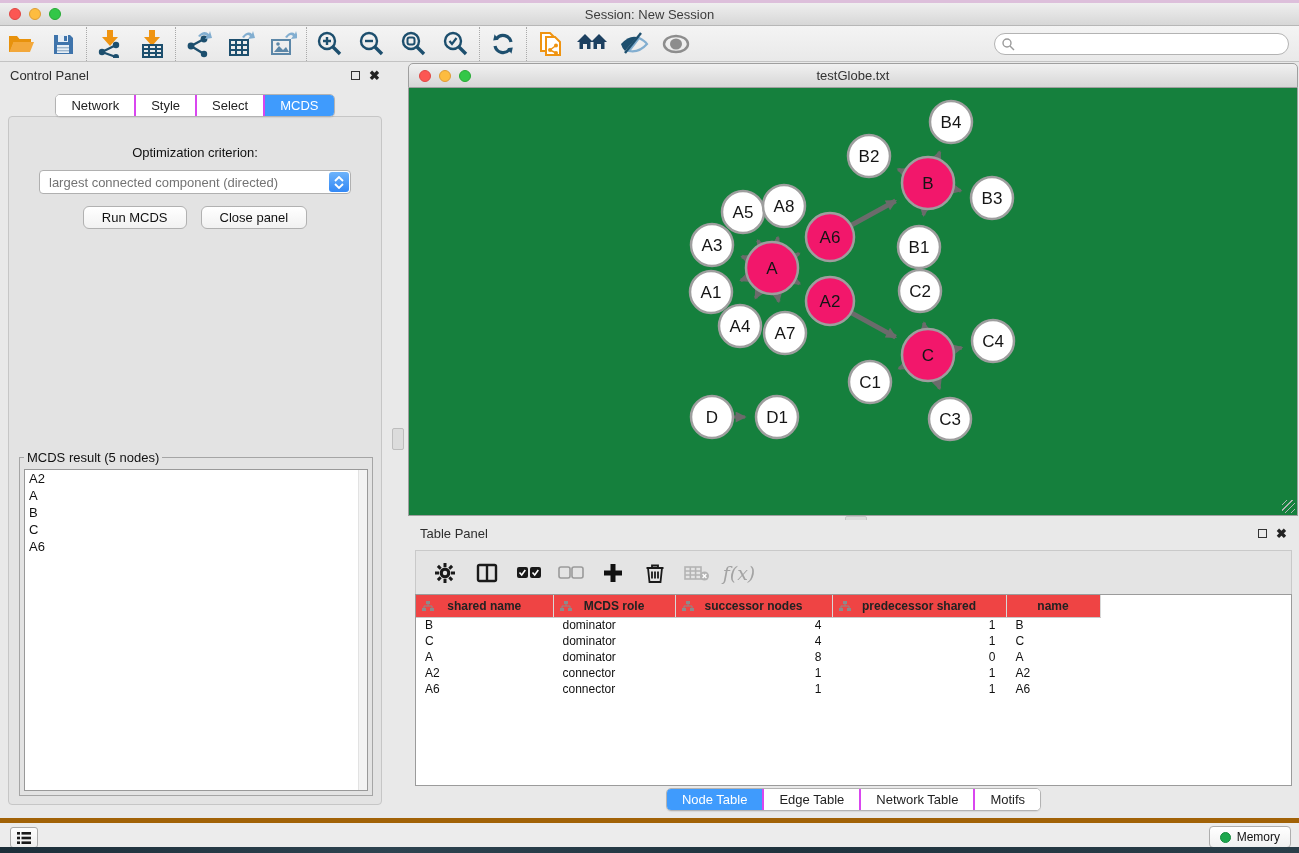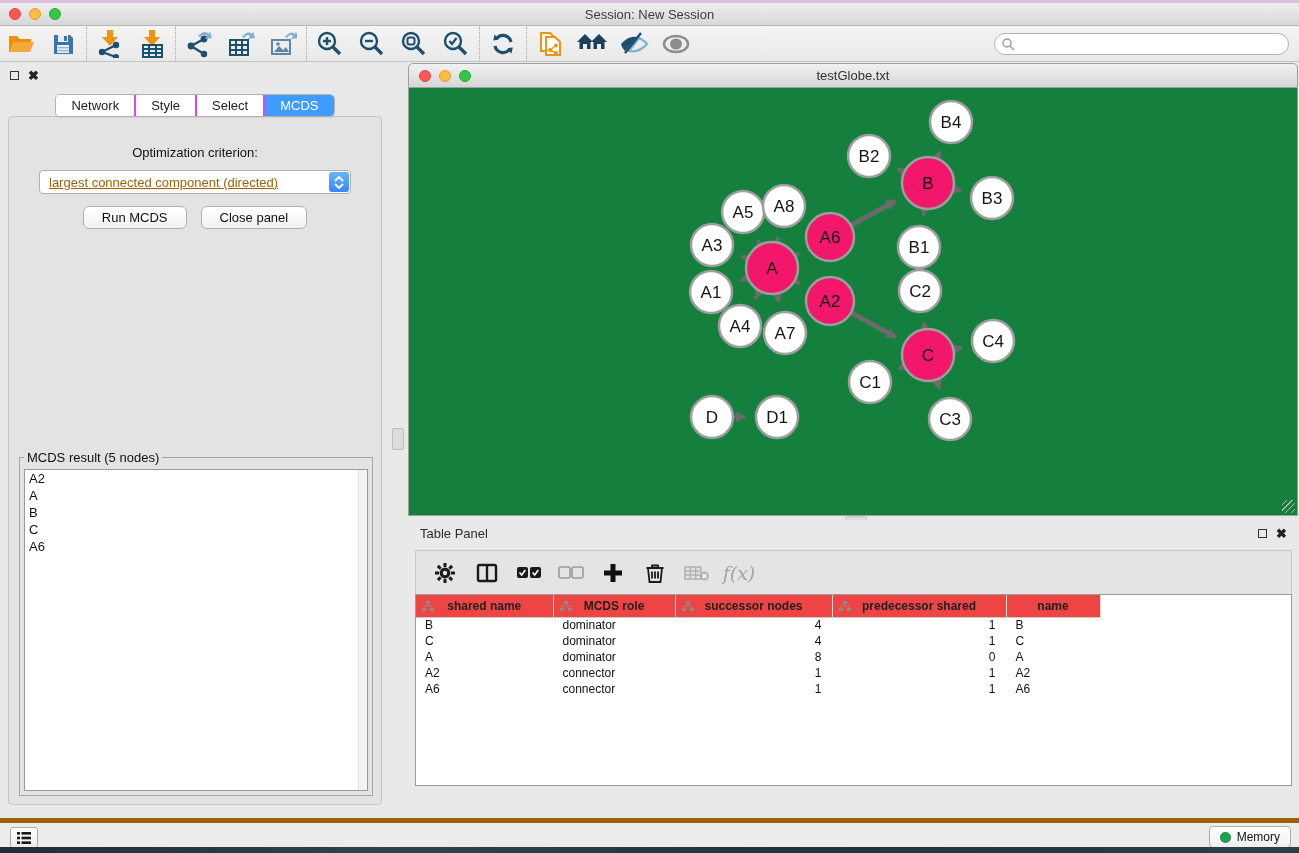--- a/index.html
+++ b/index.html
@@ -39,21 +39,21 @@
     background:#e3e3e3; border:1px solid #c6c6c6; border-radius:4px; }
   .cp-tabs-row { position:absolute; left:0; top:32px; width:100%; display:flex; justify-content:center; z-index:2; }
   .seg { display:inline-flex; background:#fff; border:1px solid #b3b3b3; border-radius:5px; overflow:hidden;
     box-shadow:0 1px 1px rgba(0,0,0,.08); }
   .seg-item { padding:3px 15px; font-size:13px; color:#222; border-right:2px solid #d946ef; background:#fff; cursor:pointer; white-space:nowrap; }
   .seg-item:last-child { border-right:none; }
   .seg-item.active { background:#3f9bfd; color:#fff; }
   .opt-label { text-align:center; margin-top:28px; font-size:13px; color:#111; }
   .mac-select { position:relative; margin:10px auto 0 auto; width:312px; height:24px; background:#fff;
     border:1px solid #b0b0b0; border-radius:4px; display:flex; align-items:center; padding-left:9px;
-    font-size:13px; color:#a16207; cursor:pointer;text-decoration:underline; }
+    font-size:13px; color:#737373; cursor:pointer; }
   .mac-select .stepper { position:absolute; right:1px; top:1px; bottom:1px; width:20px; border-radius:3px;
     background:linear-gradient(#6db3fb,#3388f5); display:flex; flex-direction:column; align-items:center; justify-content:center; gap:1px; }
   .stepper svg { display:block; }
   .cp-buttons { display:flex; justify-content:center; gap:14px; margin-top:12px; }
   .mac-btn { background:linear-gradient(#ffffff,#f1f1f1); border:1px solid #b1b1b1; border-radius:6px;
     font-size:13px; color:#111; padding:3px 18px; cursor:pointer; font-family:"Liberation Sans",sans-serif; }
   .mcds-fieldset { position:absolute; left:10px; right:8px; top:333px; bottom:8px;
     border:1px solid #a5a5a5; padding:2px; }
   .mcds-fieldset legend { font-size:13px; color:#111; padding:0 3px; margin-left:2px; }
   .mcds-list { position:absolute; left:2px; right:2px; top:2px; bottom:2px; background:#fff;
@@ -265,20 +265,21 @@
       <svg width="14" height="14" viewBox="0 0 14 14">
           <circle cx="6" cy="6" r="4" stroke="#9a9a9a" stroke-width="1.4" fill="none"></circle>
           <path d="M9 9l4 4" stroke="#9a9a9a" stroke-width="1.4"></path>
         </svg>
       <input type="text" placeholder="" style="">
     </div>
   </div>
 
   <div class="control-panel">
     <div class="panel-titlebar">
+      <span class="panel-title">Control Panel</span>
       <span class="win-min"></span>
       <span class="win-close">✖</span>
     </div>
     <div class="cp-tabs-row">
         <span class="seg" id="cp-tabs">
           <span class="seg-item">Network</span>
           <span class="seg-item">Style</span>
           <span class="seg-item">Select</span>
           <span class="seg-item active">MCDS</span>
         </span>
@@ -601,20 +602,28 @@
             <tr>
               <td>A6</td>
               <td>connector</td>
               <td class="num">1</td>
               <td class="num">1</td>
               <td>A6</td>
             </tr>
           </tbody>
       </table>
     </div>
+    <div class="tp-tabs">
+        <span class="seg" id="tp-tabs">
+          <span class="seg-item active">Node Table</span>
+          <span class="seg-item">Edge Table</span>
+          <span class="seg-item">Network Table</span>
+          <span class="seg-item">Motifs</span>
+        </span>
+      </div>
   </div>
 
   <div class="statusbar">
     <div class="list-btn">
       <svg width="16" height="14" viewBox="0 0 16 14">
           <g fill="#1a1a1a">
             <rect x="1" y="1" width="3" height="2.6"></rect>
             <rect x="5.5" y="1" width="9.5" height="2.6"></rect>
             <rect x="1" y="5.7" width="3" height="2.6"></rect>
             <rect x="5.5" y="5.7" width="9.5" height="2.6"></rect>

